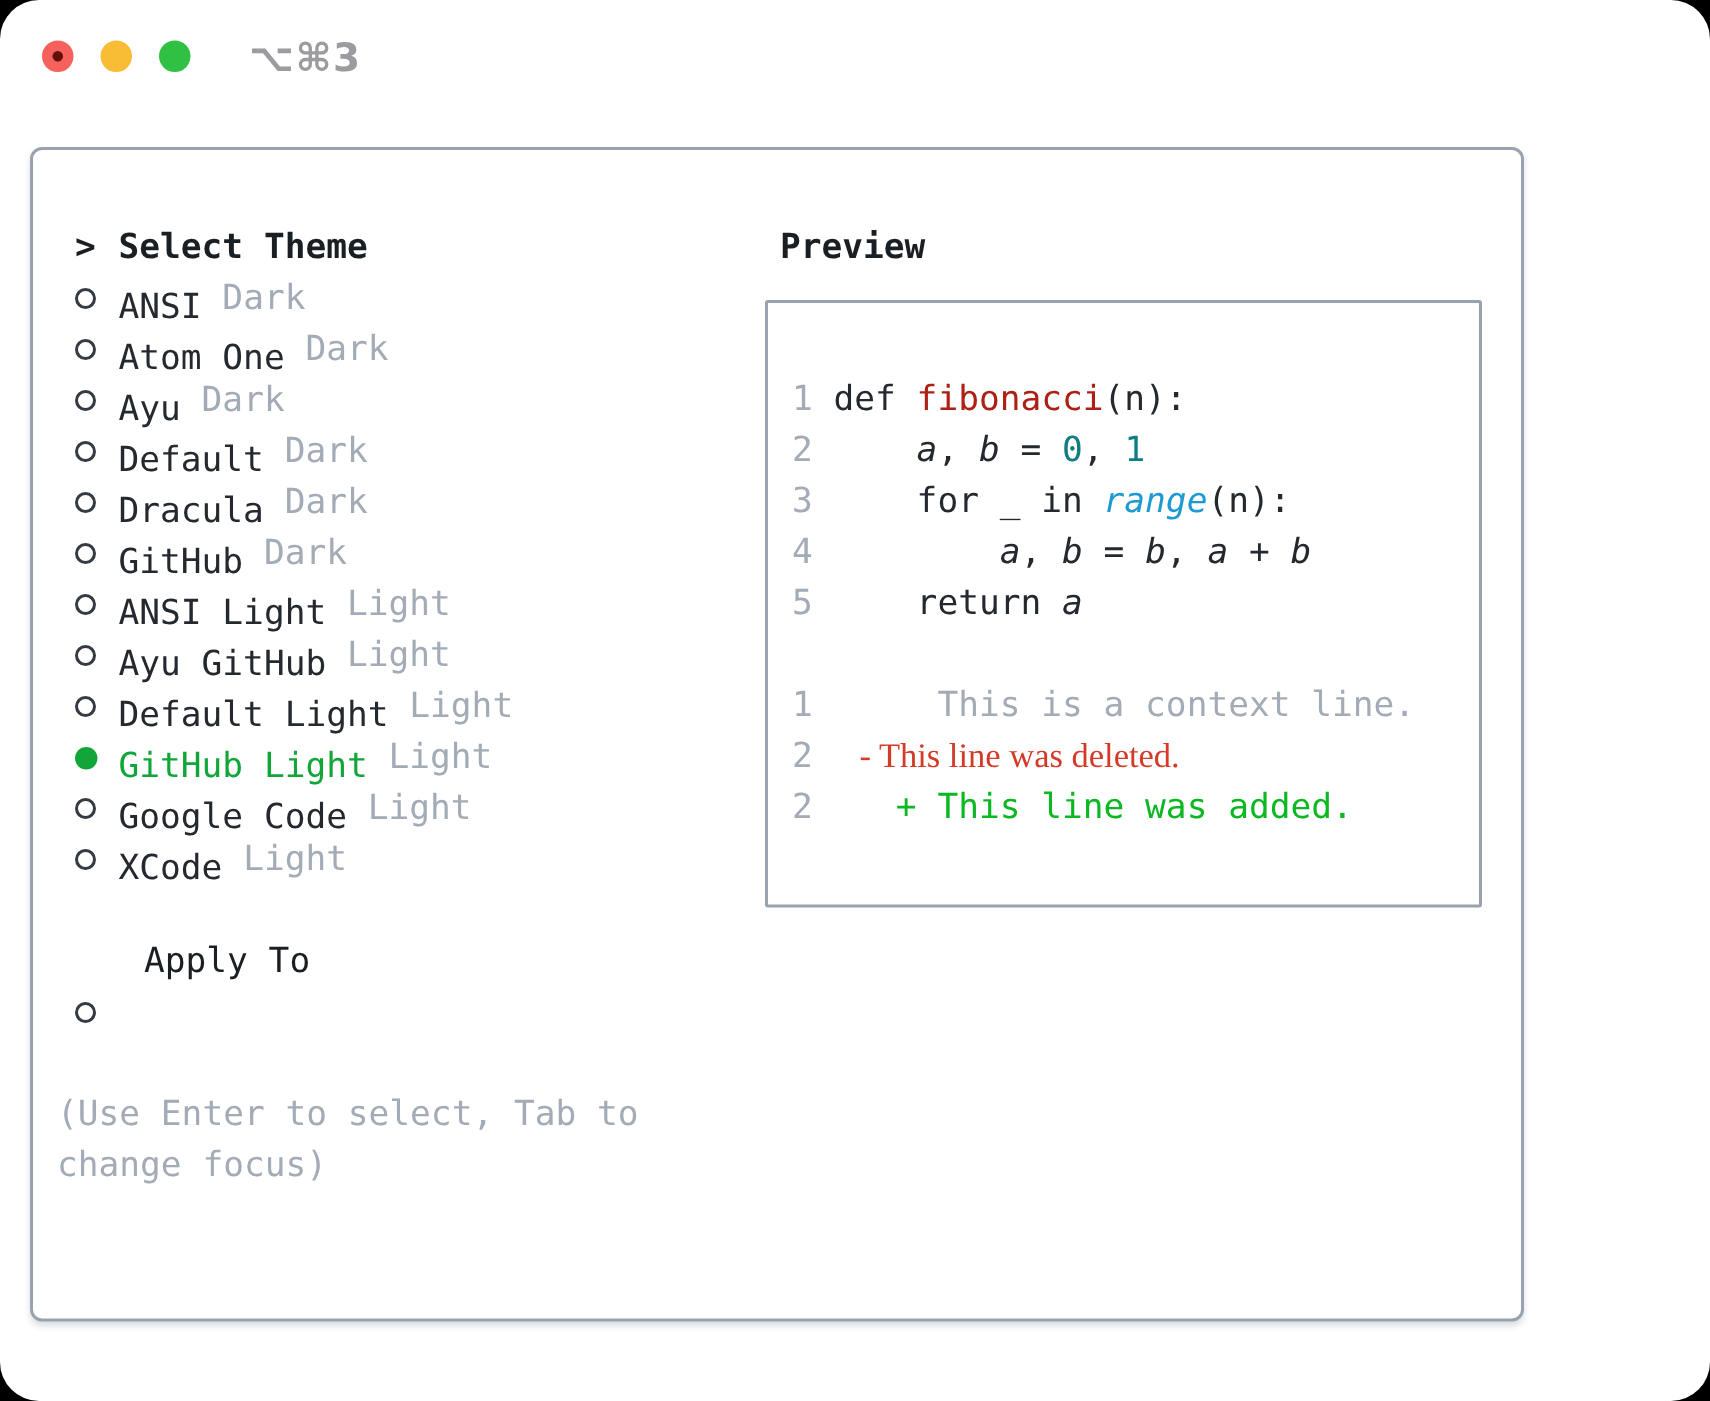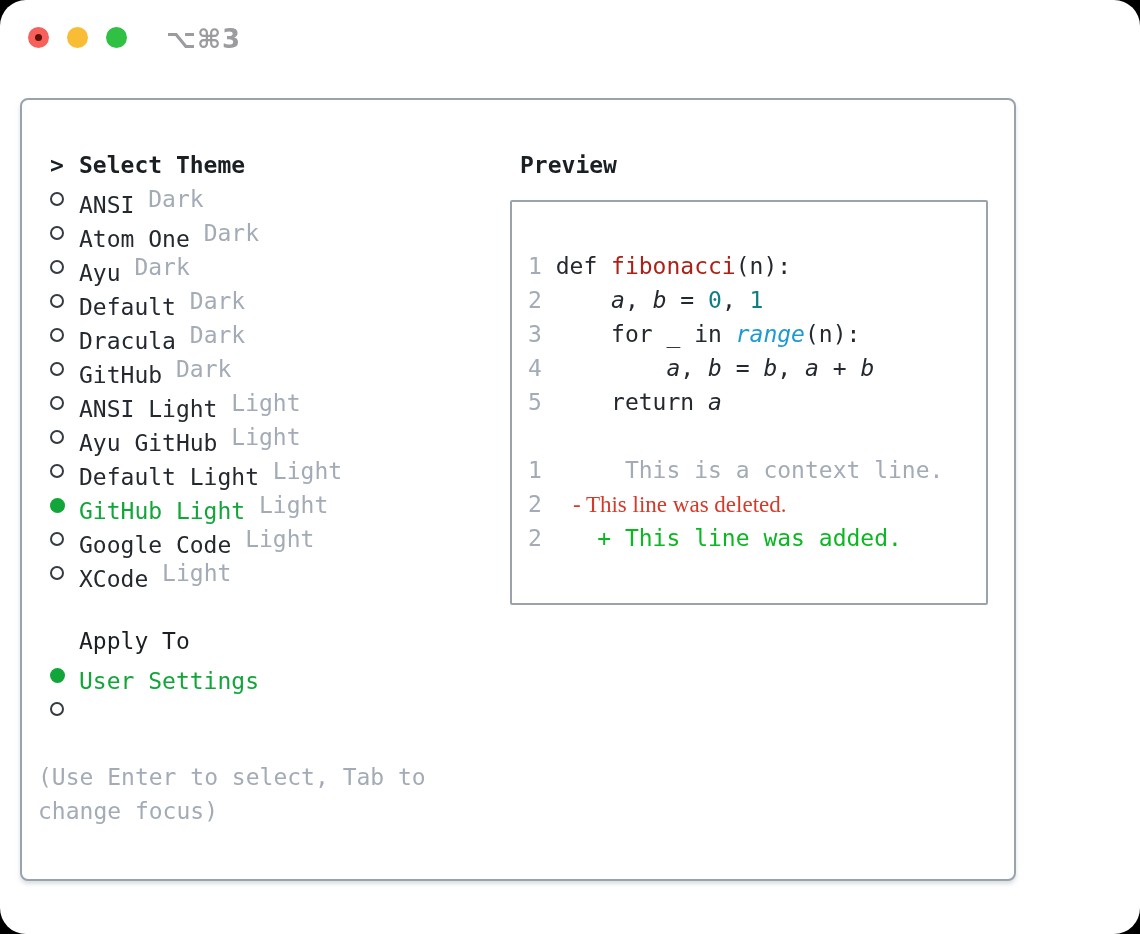--- a/index.html
+++ b/index.html
@@ -38,21 +38,21 @@
   .row{height:34px;display:flex;align-items:center;font-size:23px;color:var(--text-dark);white-space:pre;}
   .row.indent{margin-left:12px;}
   .cursor-slot{display:inline-block;width:29px;font-weight:bold;color:#1a1f24;}
   .h-label{font-weight:bold;color:#1a1f24;text-align:center;}
   .marker{display:inline-block;box-sizing:border-box;flex:0 0 auto;}
   .marker.ring{width:14px;height:14px;border:2px solid var(--ring);border-radius:50%;margin-right:15px;}
   .marker.dot{width:15px;height:15px;background:var(--green-sel);border-radius:50%;margin-right:14px;}
   .item .name{color:var(--text-dark);margin-top:12px;}
   .item.selected .name{color:var(--green-sel);}
   .variant{color:var(--muted);white-space:pre;}
-  .apply-label{margin-left:41px;color:#1a1f24;}
+  .apply-label{margin-left:58px;color:#1a1f24;}
   .hint-row{color:var(--muted);}
   
   .right-pane{position:absolute;left:478px;top:48px;}
   .preview-header{font-weight:bold;color:#1a1f24;padding-left:20px;}
   .preview-box{
     margin-left:10px;margin-top:18px;width:478px;height:405px;box-sizing:border-box;
     border:2px solid var(--border-gray);border-radius:2px;background:#fff;
     padding:47px 0 0 16px;overflow:hidden;
   }
   .code-row{height:34px;display:flex;align-items:center;font-size:23px;white-space:pre;}
@@ -104,21 +104,20 @@
           <div class="row indent item"><span class="marker ring"></span><span class="name">XCode</span><span class="variant"> Light</span></div>
         </div>
 
       <div class="row"></div>
 
       <div class="row">
         <span class="apply-label">Apply To</span>
       </div>
 
       <div id="apply-list">
-          <div class="row indent item selected"><span class="marker dot"></span><span class="name">User Settings</span></div>
           <div class="row indent item"><span class="marker ring"></span></div>
         </div>
 
       <div class="row"></div>
 
       <div>
         <div class="row hint-row">(Use Enter to select, Tab to</div>
         <div class="row hint-row">change focus)</div>
       </div>
     </div>

